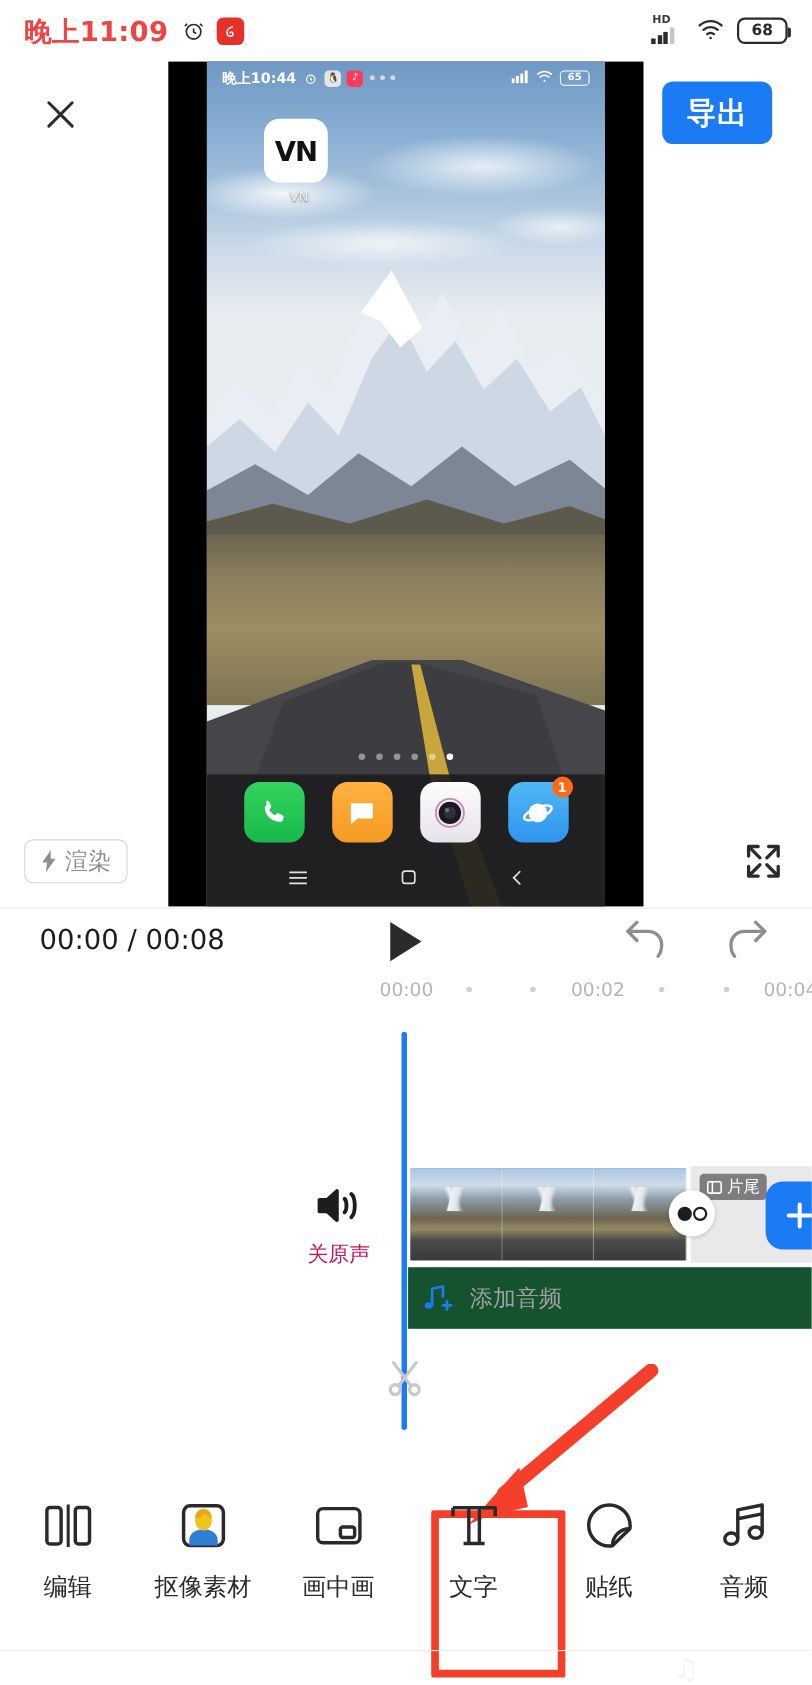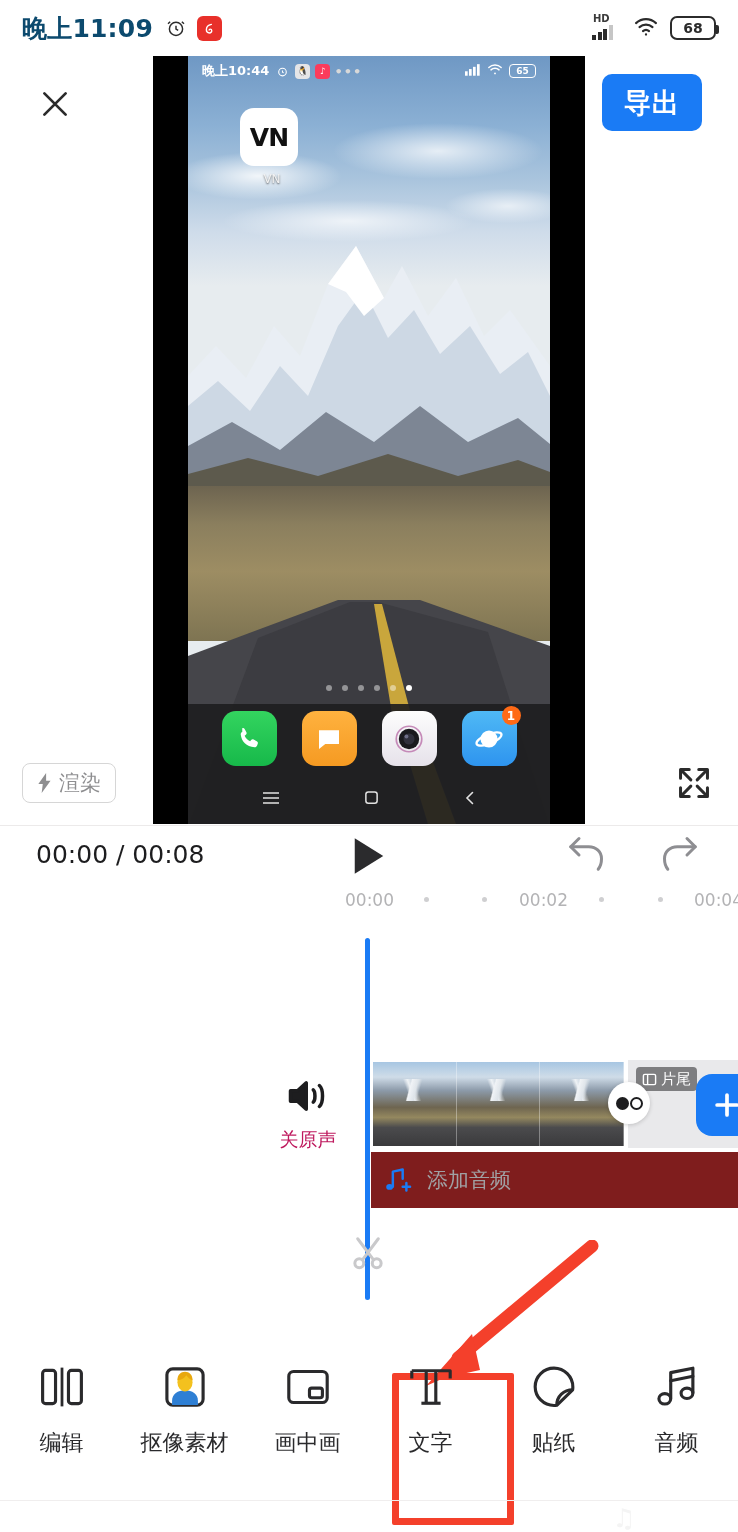--- a/index.html
+++ b/index.html
@@ -9,21 +9,21 @@
     font-family: "DejaVu Sans", "Liberation Sans", sans-serif;
     overflow: hidden;
   }
   .root { position: relative; width: 738px; height: 1532px; background:#fff; }
 
   
   .statusbar {
     position: absolute; left:0; top:0; width:738px; height:56px;
     display:flex; align-items:center; padding:0 22px;
   }
-  .sb-clock { font-size:25px; font-weight:700; color:#0c4a6e; letter-spacing:.2px; }
+  .sb-clock { font-size:25px; font-weight:700; color:#ef4444; letter-spacing:.2px; }
   .sb-left-icons { display:flex; align-items:center; gap:10px; margin-left:12px; }
   .alarm-ic { width:22px; height:22px; position:relative; }
   .alarm-ic svg { display:block; }
   .music-ic {
     width:25px; height:25px; border-radius:6px; background:#e8302a;
     display:flex; align-items:center; justify-content:center;
   }
   .sb-right { margin-left:auto; display:flex; align-items:center; gap:11px; }
   .hd-sig { position:relative; width:30px; height:26px; }
   .hd-label { position:absolute; top:-2px; left:1px; font-size:10px; font-weight:700; color:#3b3b3b; }
@@ -186,21 +186,21 @@
   }
   .link-toggle i { display:block; width:13px; height:13px; border-radius:50%; }
   .link-toggle i:nth-child(1) { background:#1d1d1f; }
   .link-toggle i:nth-child(2) { background:#fff; border:2.5px solid #1d1d1f; }
   .add-fab {
     position:absolute; left:325px; top:14px; width:62px; height:62px; border-radius:16px;
     background:#1a7bf5; display:flex; align-items:center; justify-content:center; cursor:pointer;
   }
   .audio-track {
     position:absolute; left:371px; top:232px; right:0; height:56px;
-    background:#7f1d1d; display:flex; align-items:center; gap:12px; padding-left:12px; cursor:pointer;
+    background:#14532d; display:flex; align-items:center; gap:12px; padding-left:12px; cursor:pointer;
   }
   .audio-track .lbl { font-size:21px; color:#a0a0a3; }
   .scissors { position:absolute; left:345px; top:310px; width:46px; height:46px;
               display:flex; align-items:center; justify-content:center; cursor:pointer; }
 
   
   .anno-arrow { position:absolute; left:400px; top:1240px; width:200px; height:150px; pointer-events:none; }
   .anno-box {
     position:absolute; left:392px; top:1373px; width:122px; height:152px;
     border:7px solid #f4402b; border-radius:2px; pointer-events:none;

